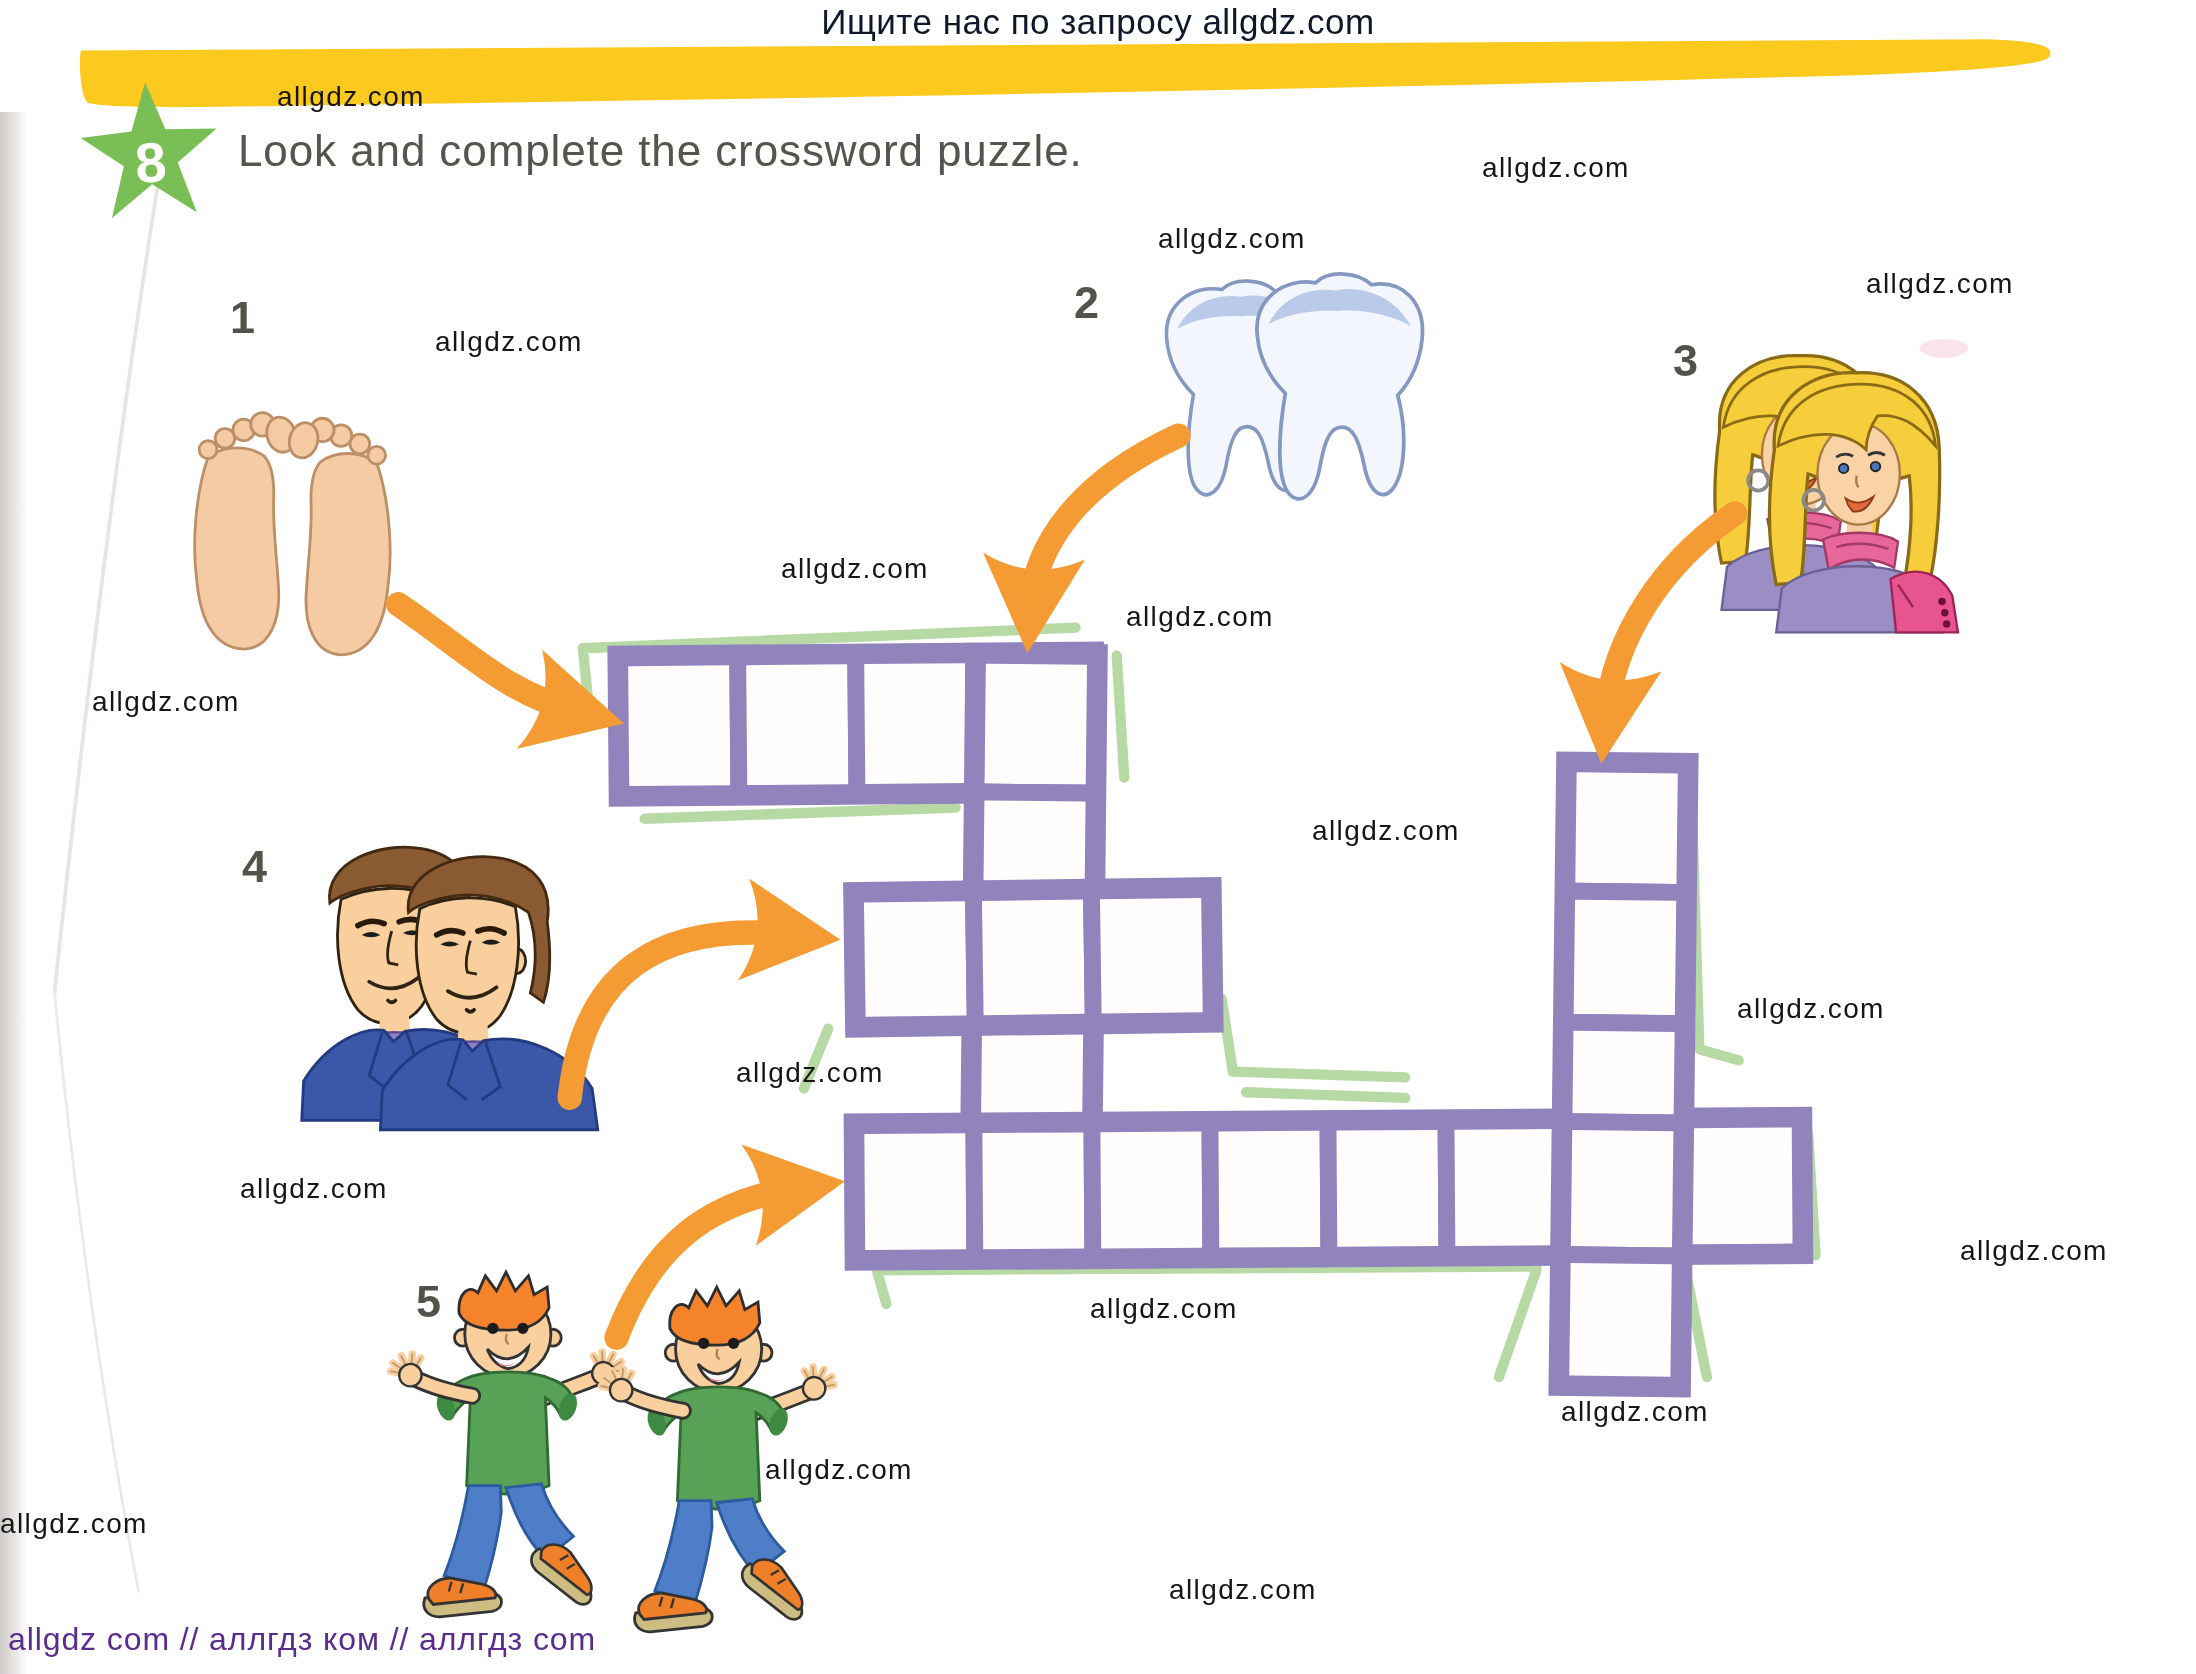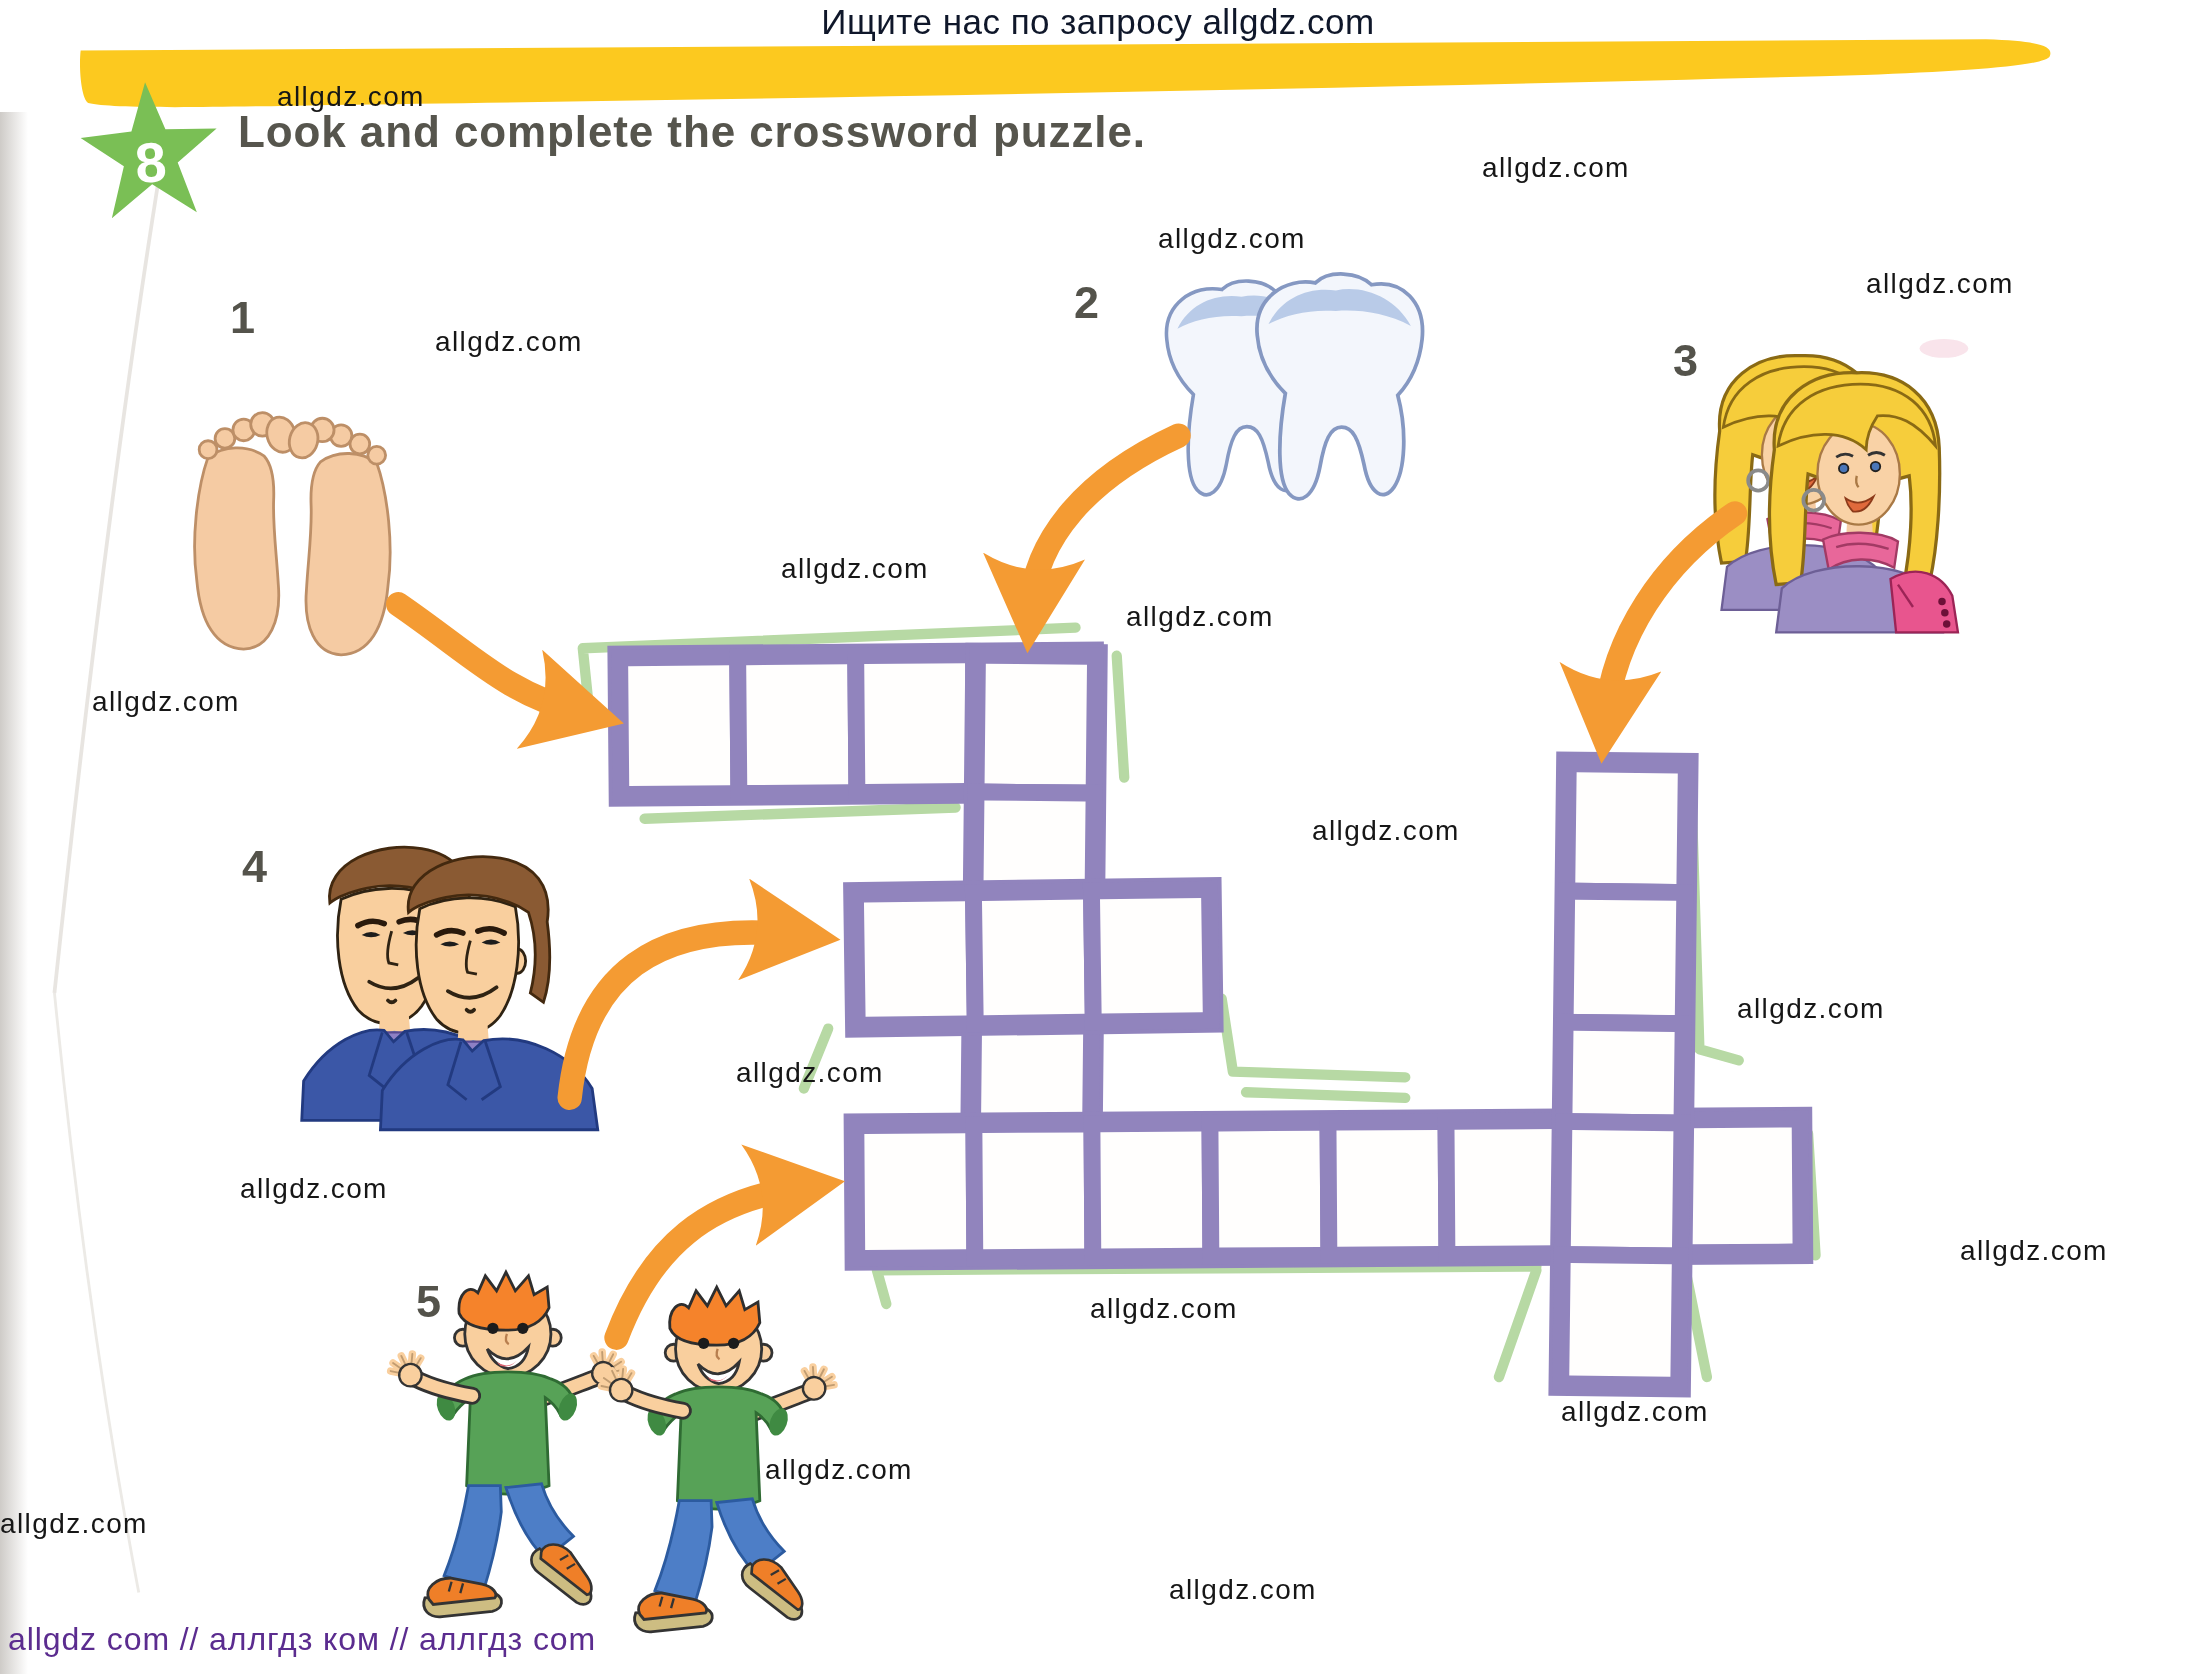--- a/index.html
+++ b/index.html
@@ -1,21 +1,21 @@
 <!DOCTYPE html>
 <html style="font-size:15px"><head>
 <meta charset="utf-8">
 <style>
   html,body{margin:0;padding:0;background:#ffffff;}
   #canvas{position:relative;width:2196px;height:1674px;background:#ffffff;overflow:hidden;
           font-family:"Liberation Sans",sans-serif;}
   .scene{position:absolute;left:0;top:0;width:2196px;height:1674px;}
   .promo-header{position:absolute;left:0;top:1.9px;width:100%;text-align:center;
                 font-size:35px;color:#0f172a;font-weight:400;letter-spacing:0.5px;}
-  .page-title{position:absolute;left:238px;top:107px;font-size:44px;font-weight:bold;
+  .page-title{position:absolute;left:238px;top:126px;font-size:44px;font-weight:normal;
               color:#56554d;letter-spacing:0.9px;}
   .star{position:absolute;left:79px;top:82px;width:142px;height:142px;background:#7abf55;
         transform:rotate(-4deg);
         clip-path:polygon(50% 0%,62% 34%,98% 36%,69% 58%,80% 94%,50% 72%,20% 94%,31% 58%,2% 36%,38% 34%);}
   .star span{position:absolute;left:0;top:34%;width:100%;text-align:center;color:#ffffff;
              font-size:56px;font-weight:bold;}
   .clue-num{position:absolute;font-size:45px;font-weight:bold;color:#54534b;}
   .wm{position:absolute;font-size:28px;color:#161616;letter-spacing:1.4px;white-space:nowrap;}
   .footer-line{position:absolute;left:8px;top:1621px;width:100%;text-align:left;
                font-size:32px;color:#5b2c8f;letter-spacing:0.9px;}

